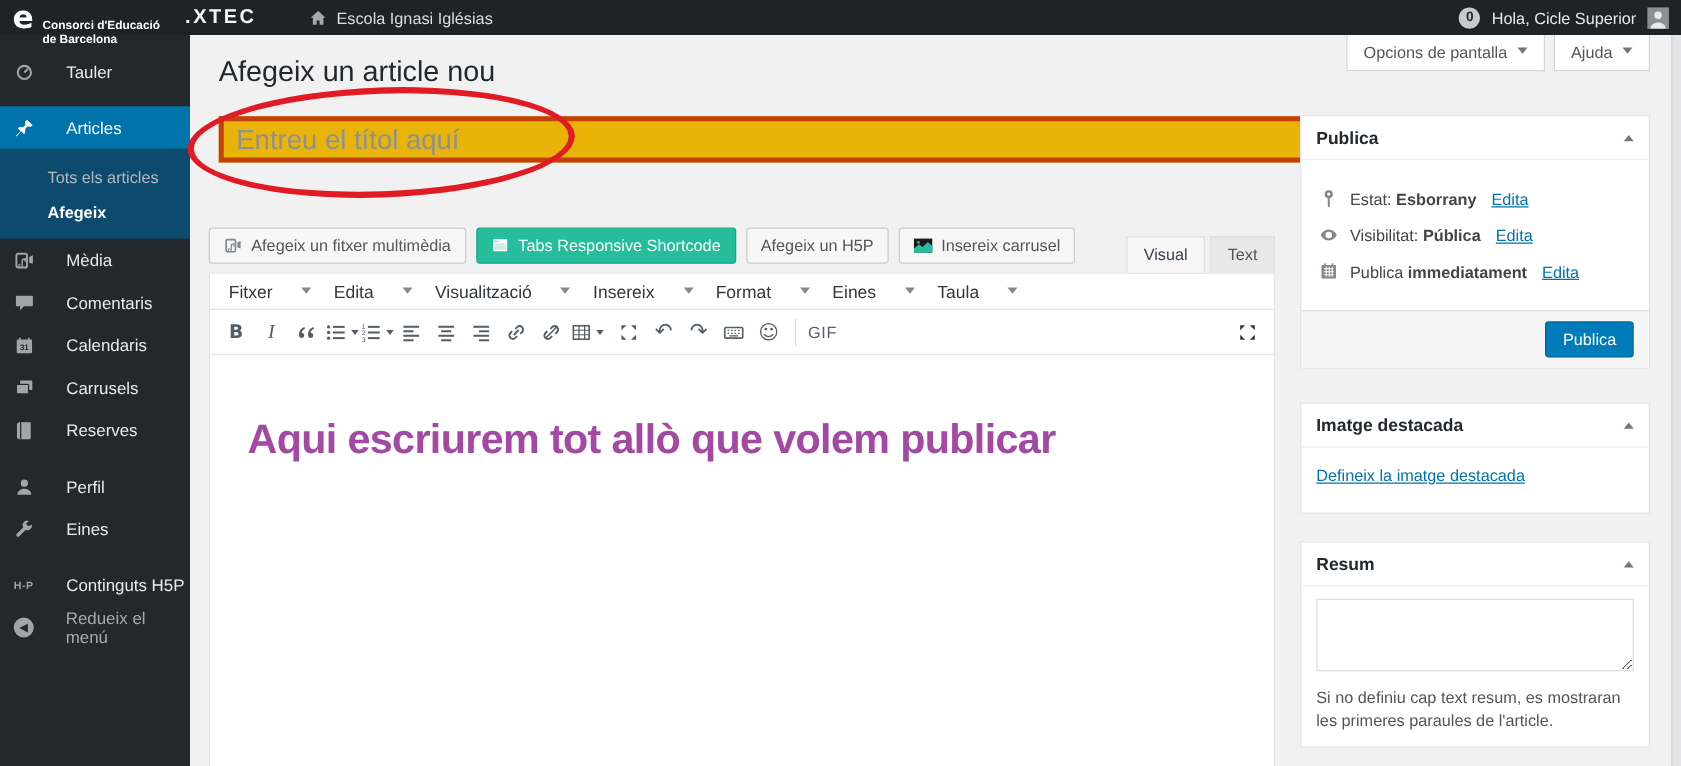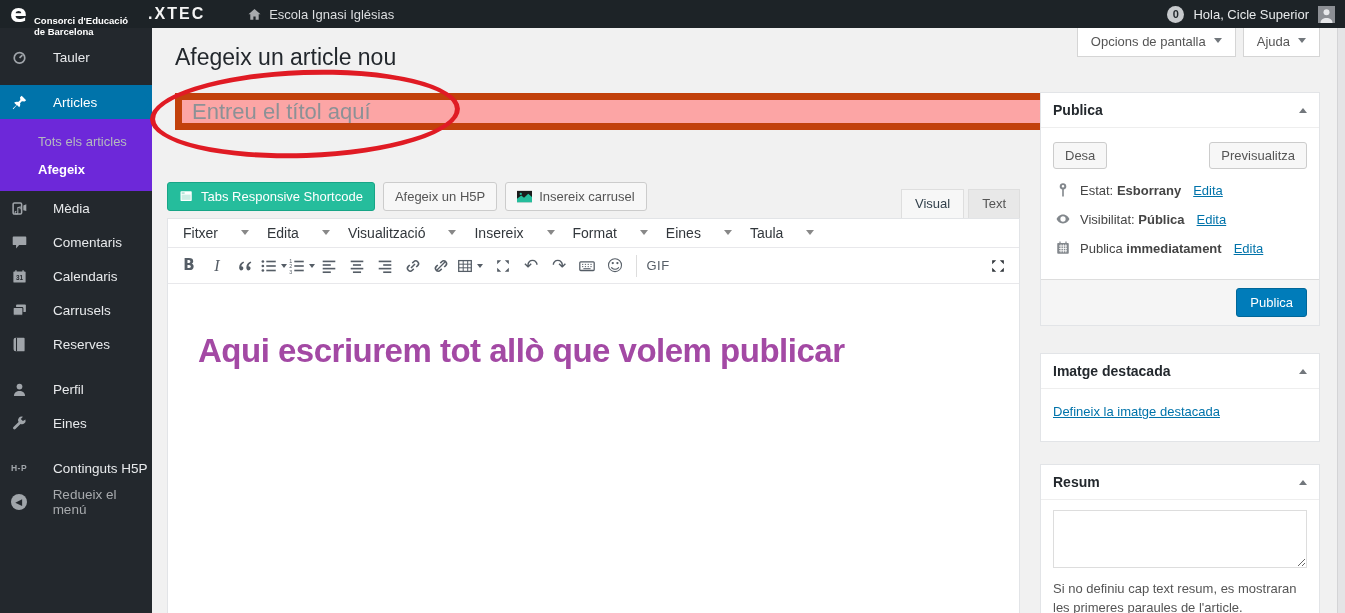--- a/index.html
+++ b/index.html
@@ -36,42 +36,42 @@
     font-size:13.5px; color:#e8eaec; cursor:pointer; position:relative; }
   .menu-item .mi-icon { width:20px; display:flex; justify-content:center; color:#a0a5aa; }
   .menu-item .mi-icon svg { width:17px; height:17px; }
   .menu-item.dim { color:#a7aaad; }
   .menu-item.active { background:#0073aa; color:#fff; }
   .menu-item.active .mi-icon { color:#fff; }
   .menu-item.active::after {
     content:""; position:absolute; right:-8px; top:50%; margin-top:-8px;
     border:8px solid transparent; border-left-color:#0073aa;
   }
-  .submenu { background:#6d28d9; padding:8px 0; }
+  .submenu { background:#0c4a6e; padding:8px 0; }
   .submenu-item { height:28px; display:flex; align-items:center; padding-left:38px;
     font-size:13px; color:#b4b9be; cursor:pointer; }
   .submenu-item.current { color:#fff; font-weight:bold; }
   .sep-top { margin-top:11px; }
   .h5p-glyph { font-size:8.5px; font-weight:bold; letter-spacing:0.5px; }
   .collapse-icon { width:16px; height:16px; border-radius:50%; background:#a0a5aa; color:#23282d;
     display:flex; align-items:center; justify-content:center; font-size:9px; }
 
   
   #content { position:absolute; left:152px; top:28px; width:1193px; height:585px; background:#f1f1f1; }
 
   .screen-controls { position:absolute; top:0; right:25px; display:flex; gap:7px; z-index:5; }
   .screen-btn { background:#fff; border:1px solid #d5d5d5; border-top:none; padding:6px 13px 7px;
     font-size:13px; color:#555; display:flex; align-items:flex-start; gap:8px; cursor:pointer; }
   .caret-down { width:0; height:0; border:4px solid transparent; border-top:5px solid #72777c; margin-top:4px; }
   .caret-up { width:0; height:0; border:4px solid transparent; border-bottom:5px solid #72777c; margin-bottom:3px; }
 
   .page-title { position:absolute; left:23px; top:16px; font-size:23px; font-weight:normal; color:#23282d; }
 
   .title-input { position:absolute; left:23px; top:65px; width:986px; height:37px;
-    border:7px solid #c2410c; background:#fca5a5; padding:3px 10px; font-size:22px;
+    border:4px solid #c2410c; background:#eab308; padding:3px 10px; font-size:22px;
     font-family:"Liberation Sans",sans-serif; color:#32373c; }
   .title-input::placeholder { color:#8c9196; opacity:1; }
 
   .red-ellipse { position:absolute; left:150px; top:70px; width:310px; height:88px;
     border:5px solid #e01b24; border-radius:50%; transform:rotate(-2deg); z-index:50; pointer-events:none; }
 
   .editor-area { position:absolute; left:15px; top:152px; width:853px; }
   .editor-top { position:relative; height:38px; }
   .media-buttons { display:flex; gap:8px; padding-top:2px; }
   .wp-btn { display:inline-flex; align-items:center; gap:7px; height:29px; padding:0 11px;
@@ -279,20 +279,28 @@
     </button>
   </div>
 
   <h1 class="page-title">Afegeix un article nou</h1>
 
   <input class="title-input" type="text" placeholder="Entreu el títol aquí" style="">
 
   <div class="editor-area">
     <div class="editor-top">
       <div class="media-buttons">
+        <button class="wp-btn">
+          <svg viewBox="0 0 20 20" fill="#82878c">
+              <rect x="2.5" y="3.5" width="10" height="13" rx="1.5" fill="none" stroke="#82878c" stroke-width="1.8"></rect>
+              <path d="M14.5 6.5l3.5-1.5v8l-3.5-1" fill="#82878c"></path>
+              <path d="M6.3 13.3a1.6 1.6 0 1 0 1.7 1.6V9l2.8-.9V11" stroke="#82878c" stroke-width="1.3" fill="none"></path>
+            </svg>
+          <span>Afegeix un fitxer multimèdia</span>
+        </button>
         <button class="wp-btn teal">
           <svg viewBox="0 0 20 20">
               <rect x="2" y="3" width="15" height="13" rx="1" fill="#fff"></rect>
               <rect x="3.5" y="7.5" width="12" height="7" fill="#cdeee5"></rect>
               <rect x="3.5" y="4.5" width="4" height="1.8" fill="#9adcca"></rect>
             </svg>
           <span>Tabs Responsive Shortcode</span>
         </button>
         <button class="wp-btn">
           <span>Afegeix un H5P</span>
@@ -462,24 +470,20 @@
   </div>
 
   <div class="right-col">
 
     <div class="panel">
       <div class="panel-header">
         <span class="panel-title">Publica</span>
         <span class="caret-up"></span>
       </div>
       <div class="panel-body">
-        <div class="pub-actions">
-          <button class="btn-secondary">Desa</button>
-          <button class="btn-secondary">Previsualitza</button>
-        </div>
         <div class="misc-row">
           <svg viewBox="0 0 20 20">
               <path d="M10 1.5a4 4 0 0 1 1 7.9v8.1l-1 1.3-1-1.3V9.4a4 4 0 0 1 1-7.9zm0 2.2a1.6 1.6 0 1 0 0 3.2 1.6 1.6 0 0 0 0-3.2z"></path>
             </svg>
           <span>
             <span>Estat:</span>
             <b>Esborrany</b>
           </span>
           <a class="edita-link">Edita</a>
         </div>

